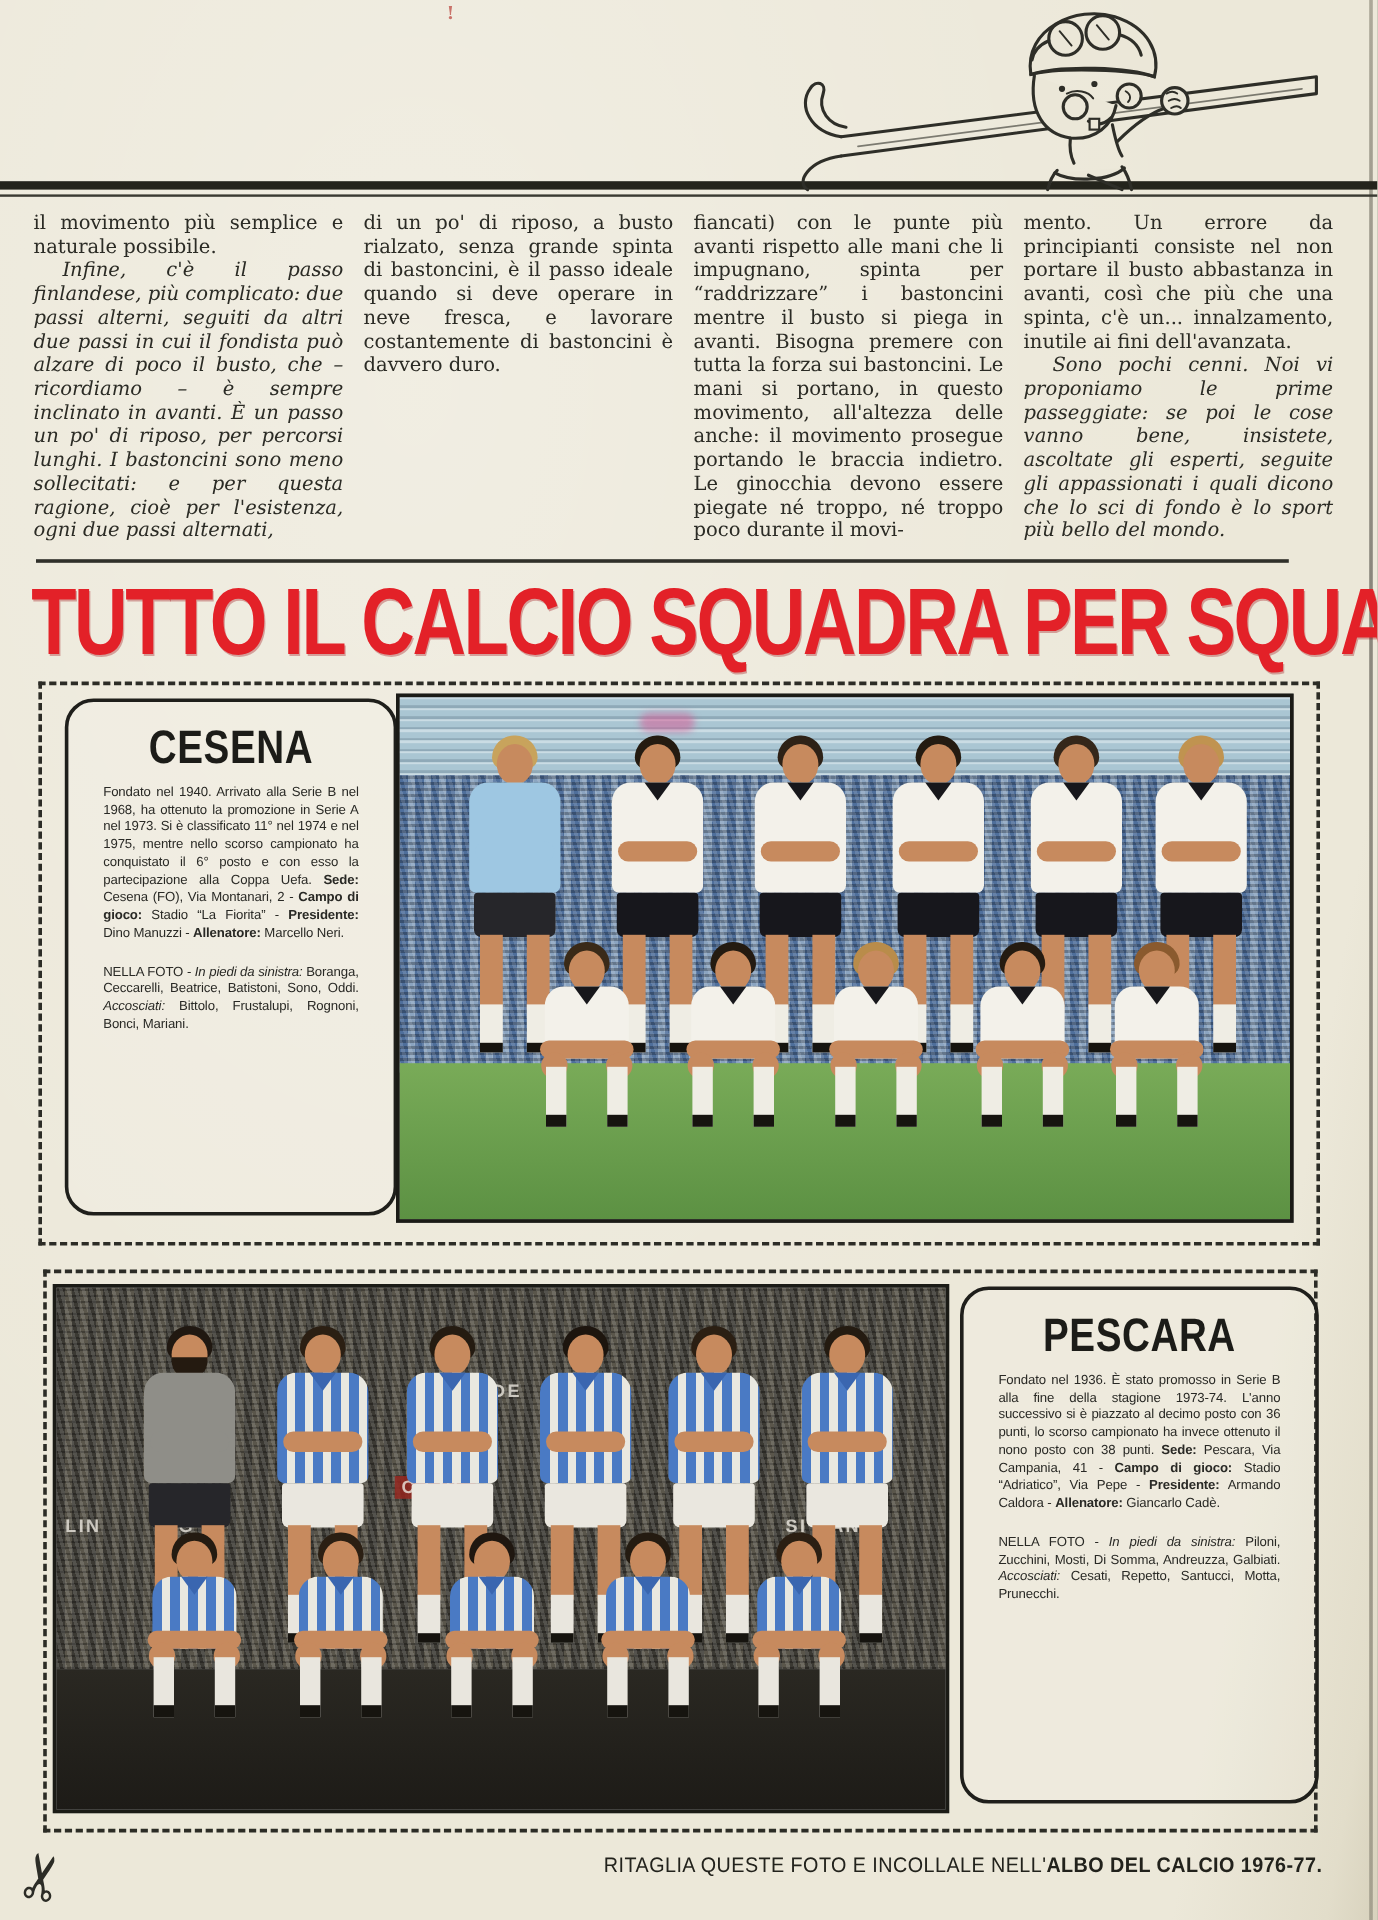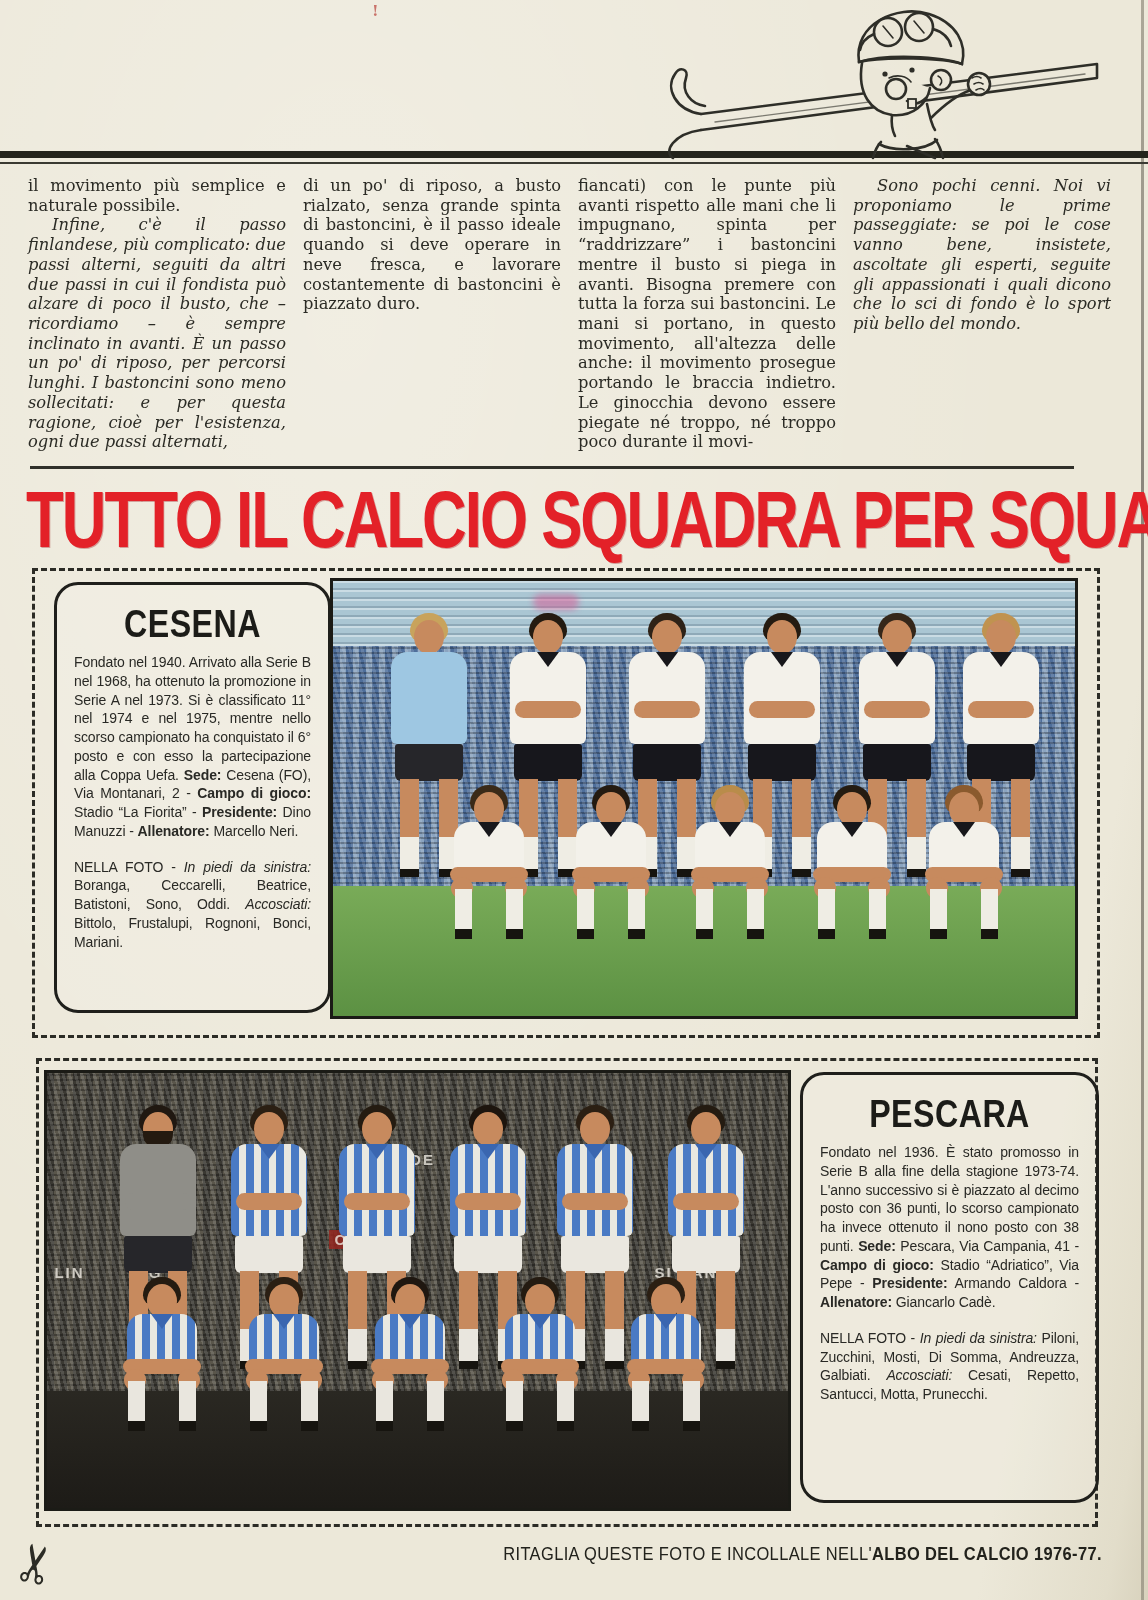--- a/index.html
+++ b/index.html
@@ -39,22 +39,22 @@
   .cut-cesena{left:32px;top:568px;width:1062px;height:464px;}
   .cut-pescara{left:36px;top:1058px;width:1056px;height:463px;}
 
   
   .card{position:absolute;border:3px solid #1f1f1b;border-radius:24px;
     padding:12px 17px 10px;box-sizing:border-box;background:rgba(255,255,252,.12);}
   .card-cesena{left:54px;top:582px;width:277px;height:431px;}
   .card-pescara{left:800px;top:1072px;width:299px;height:431px;}
   .team-name{text-align:center;font-weight:700;font-size:35px;letter-spacing:.5px;
     transform:scale(.92,1.12);transform-origin:center top;color:#1c1c18;margin:4px 0 12px;}
-  .team-info,.team-caption{font-size:14px;line-height:1.34;text-align:justify;
-    color:#29292а;color:#292925;letter-spacing:-.1px;margin:0;}
+  .team-info,.team-caption{font-size:11px;line-height:1.34;text-align:justify;
+    color:#29292а;color:#292925;letter-spacing:-.1px;margin:12px;}
   .team-caption{margin-top:17px;}
 
   
   .photo{position:absolute;border:3px solid #1b1b16;box-sizing:border-box;overflow:hidden;background:#777;}
   .photo-cesena{left:330px;top:578px;width:748px;height:441px;}
   .photo-pescara{left:44px;top:1070px;width:747px;height:441px;}
   .ph-stands{position:absolute;left:0;top:0;width:100%;height:15%;
     background:repeating-linear-gradient(0deg,rgba(255,255,255,.38) 0 2px,rgba(20,40,60,.18) 2px 4px,transparent 4px 9px),var(--stands,#aac6d3);}
   .ph-crowd{position:absolute;left:0;top:15%;width:100%;height:57%;
     background:
@@ -155,26 +155,27 @@
 
   <div class="rule-thick"></div>
   <div class="rule-thin"></div>
 
   <div class="article">
     <div class="col">
       <p>il movimento più semplice e naturale possibile.</p>
       <p class="ind">Infine, c'è il passo finlandese, più complicato: due passi alterni, seguiti da altri due passi in cui il fondista può alzare di poco il busto, che – ricordiamo – è sempre inclinato in avanti. È un passo un po' di riposo, per percorsi lunghi. I bastoncini sono meno sollecitati: e per questa ragione, cioè per l'esistenza, ogni due passi alternati,</p>
     </div>
     <div class="col">
-      <p>di un po' di riposo, a busto rialzato, senza grande spinta di bastoncini, è il passo ideale quando si deve operare in neve fresca, e lavorare costantemente di bastoncini è piazzato duro.</p>
+      <p>di un po' di riposo, a busto rialzato, senza grande spinta di bastoncini, è il passo ideale quando si deve operare in neve fresca, e lavorare costantemente di bastoncini è davvero duro.</p>
     </div>
     <div class="col">
       <p>fiancati) con le punte più avanti rispetto alle mani che li impugnano, spinta per “raddrizzare” i bastoncini mentre il busto si piega in avanti. Bisogna premere con tutta la forza sui bastoncini. Le mani si portano, in questo movimento, all'altezza delle anche: il movimento prosegue portando le braccia indietro. Le ginocchia devono essere piegate né troppo, né troppo poco durante il movi-</p>
     </div>
     <div class="col">
+      <p>mento. Un errore da principianti consiste nel non portare il busto abbastanza in avanti, così che più che una spinta, c'è un... innalzamento, inutile ai fini dell'avanzata.</p>
       <p class="ind">Sono pochi cenni. Noi vi proponiamo le prime passeggiate: se poi le cose vanno bene, insistete, ascoltate gli esperti, seguite gli appassionati i quali dicono che lo sci di fondo è lo sport più bello del mondo.</p>
     </div>
   </div>
 
   <div class="hl-rule"></div>
   <div class="headline">TUTTO IL CALCIO SQUADRA PER SQUADRA</div>
 
   <div class="cutbox cut-cesena"></div>
   <div class="card card-cesena">
     <div class="team-name">CESENA</div>

